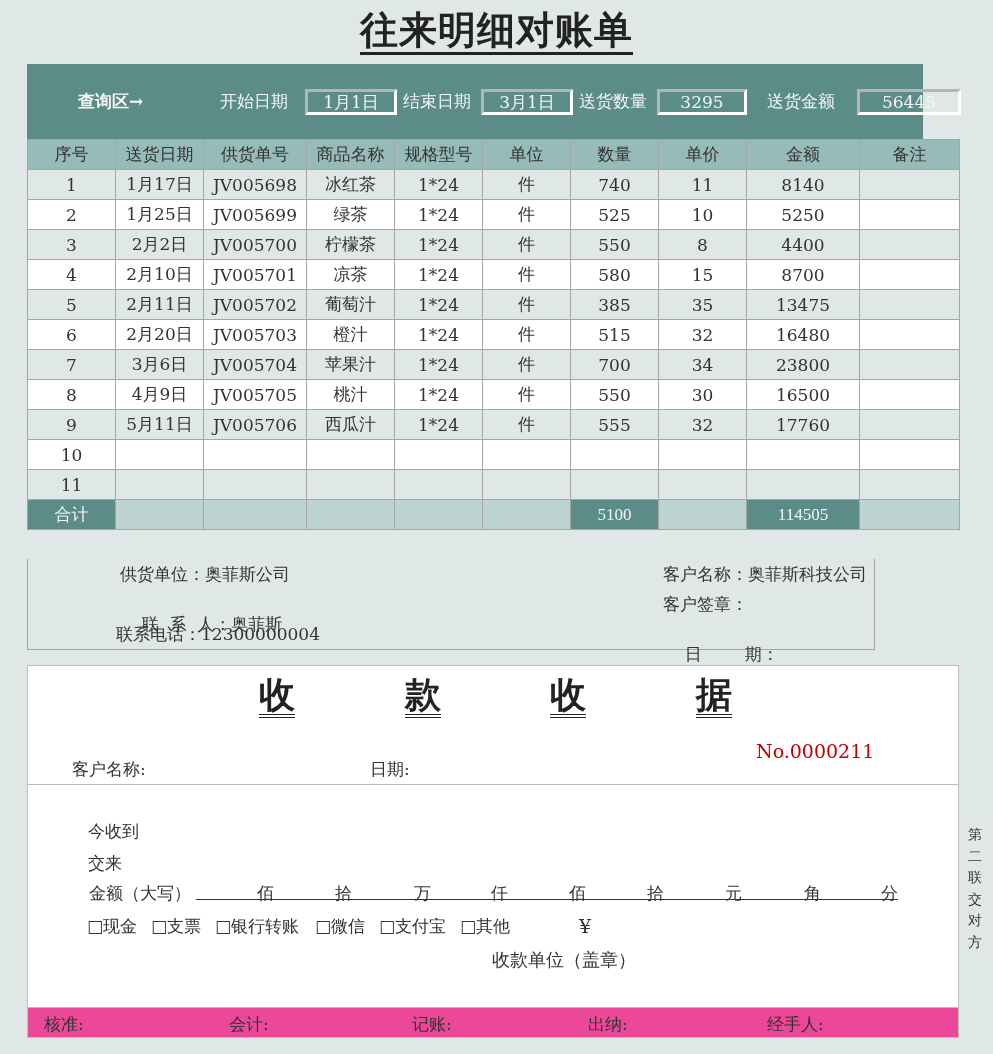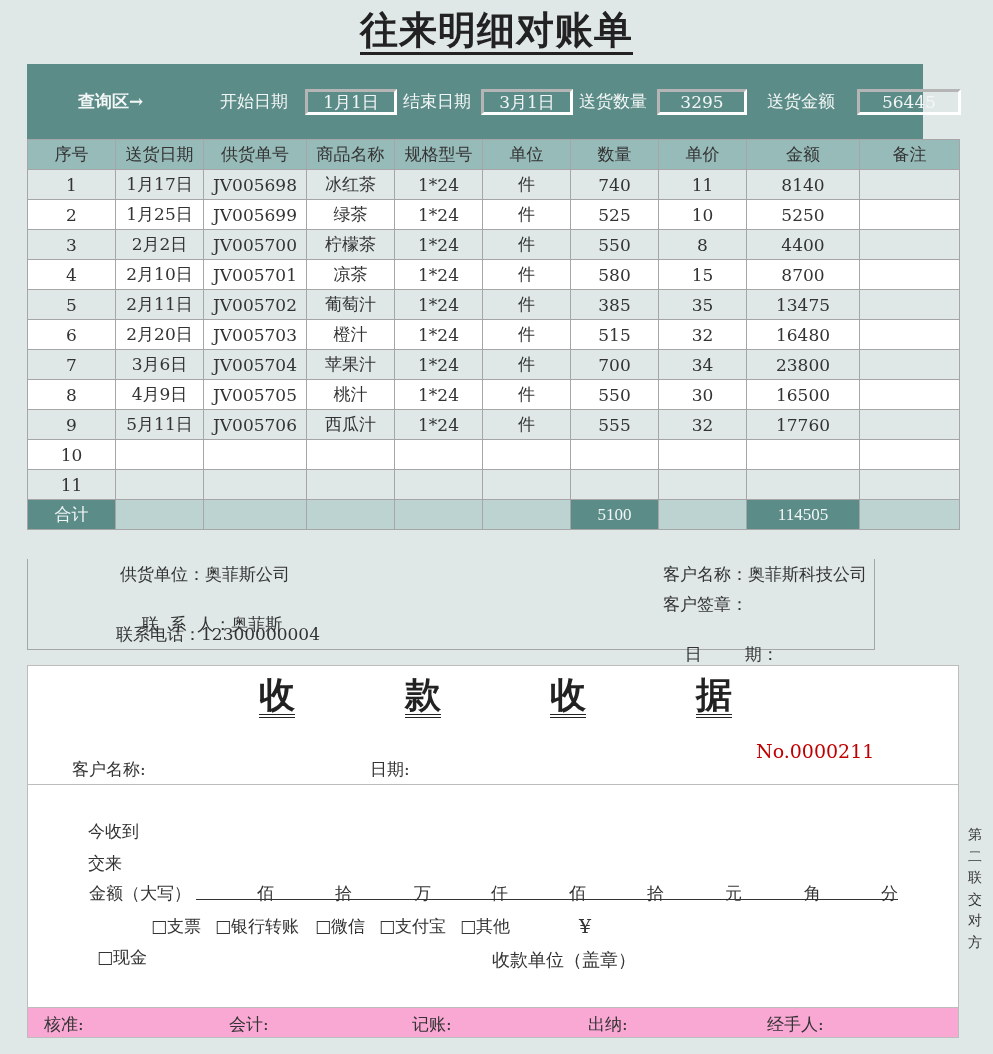--- a/index.html
+++ b/index.html
@@ -48,21 +48,21 @@
     position: absolute; left: 27px; top: 665px; width: 932px; height: 358px; background: #fff;
     border: 1px solid #bdbdbd;
   }
   .receipt .rtitle { position: absolute; top: 8px; font-size: 36px; font-weight: bold; color: #222; border-bottom: 4px double #222; line-height: 40px; }
   .receipt .lbl { position: absolute; font-size: 17px; color: #333; white-space: nowrap; }
   .receipt .no { color: #c00000; font-size: 19px; }
   .receipt .divider { position: absolute; left: 0; top: 118px; width: 930px; border-top: 1px solid #bdbdbd; }
   .amount-line { position: absolute; left: 168px; top: 233px; width: 702px; border-bottom: 1px solid #333; height: 1px; }
   .unit { position: absolute; top: 216px; font-size: 17px; color: #333; }
   .foot {
-    position: absolute; left: 27px; top: 1007px; width: 932px; height: 31px; background: #f9a8d4;
+    position: absolute; left: 27px; top: 1007px; width: 932px; height: 31px; background: #ec4899;
     border: 1px solid #bdbdbd; border-top: 1px solid #bdbdbd;
   }
   .foot .lbl { position: absolute; top: 5px; font-size: 17px; color: #333; }
 
   .side-note {
     position: absolute; left: 966px; top: 824px; width: 18px; font-size: 14px; color: #333; line-height: 21.5px; text-align: center;
   }
 </style>
 </head>
 <body>
@@ -299,21 +299,21 @@
   <span class="unit" style="left:229px;">佰</span>
   <span class="unit" style="left:307px;">拾</span>
   <span class="unit" style="left:386px;">万</span>
   <span class="unit" style="left:463px;">仟</span>
   <span class="unit" style="left:541px;">佰</span>
   <span class="unit" style="left:619px;">拾</span>
   <span class="unit" style="left:697px;">元</span>
   <span class="unit" style="left:776px;">角</span>
   <span class="unit" style="left:853px;">分</span>
 
-  <span class="lbl" style="left:69px; top:249px;margin-top:31px;">□现金</span>
+  <span class="lbl" style="left:59px; top:249px;">□现金</span>
   <span class="lbl" style="left:123px; top:249px;">□支票</span>
   <span class="lbl" style="left:187px; top:249px;">□银行转账</span>
   <span class="lbl" style="left:287px; top:249px;">□微信</span>
   <span class="lbl" style="left:351px; top:249px;">□支付宝</span>
   <span class="lbl" style="left:432px; top:249px;">□其他</span>
   <span class="lbl" style="left:551px; top:249px; font-size:19px;">¥</span>
   <span class="lbl" style="left:464px; top:282px; font-size:18px;">收款单位（盖章）</span>
 </div>
 
 <div class="foot">

